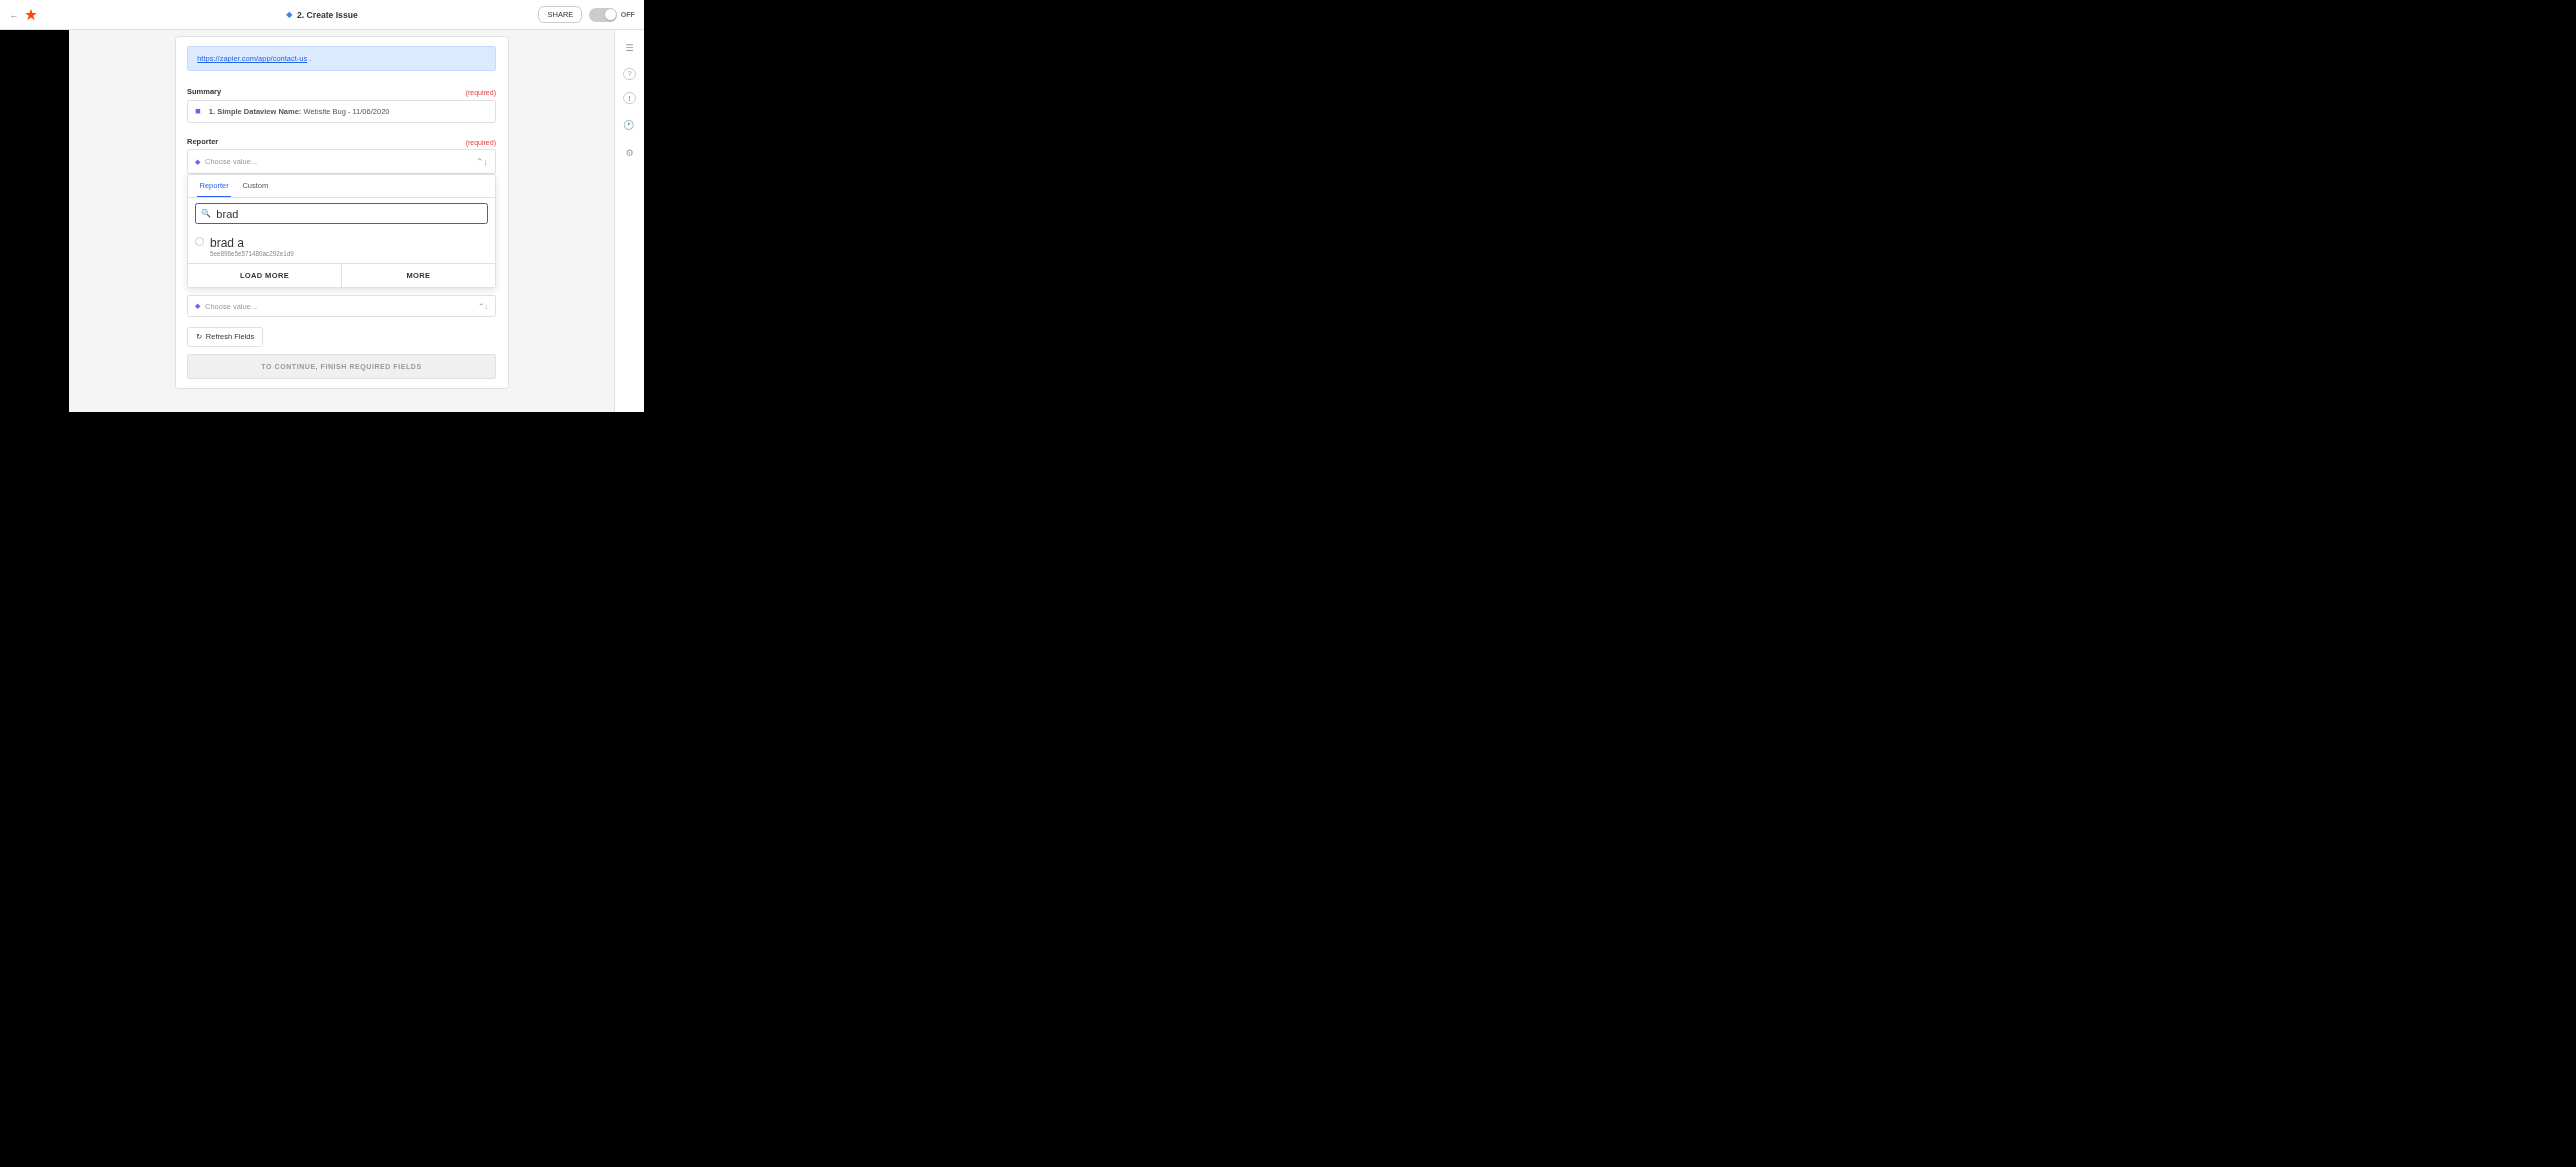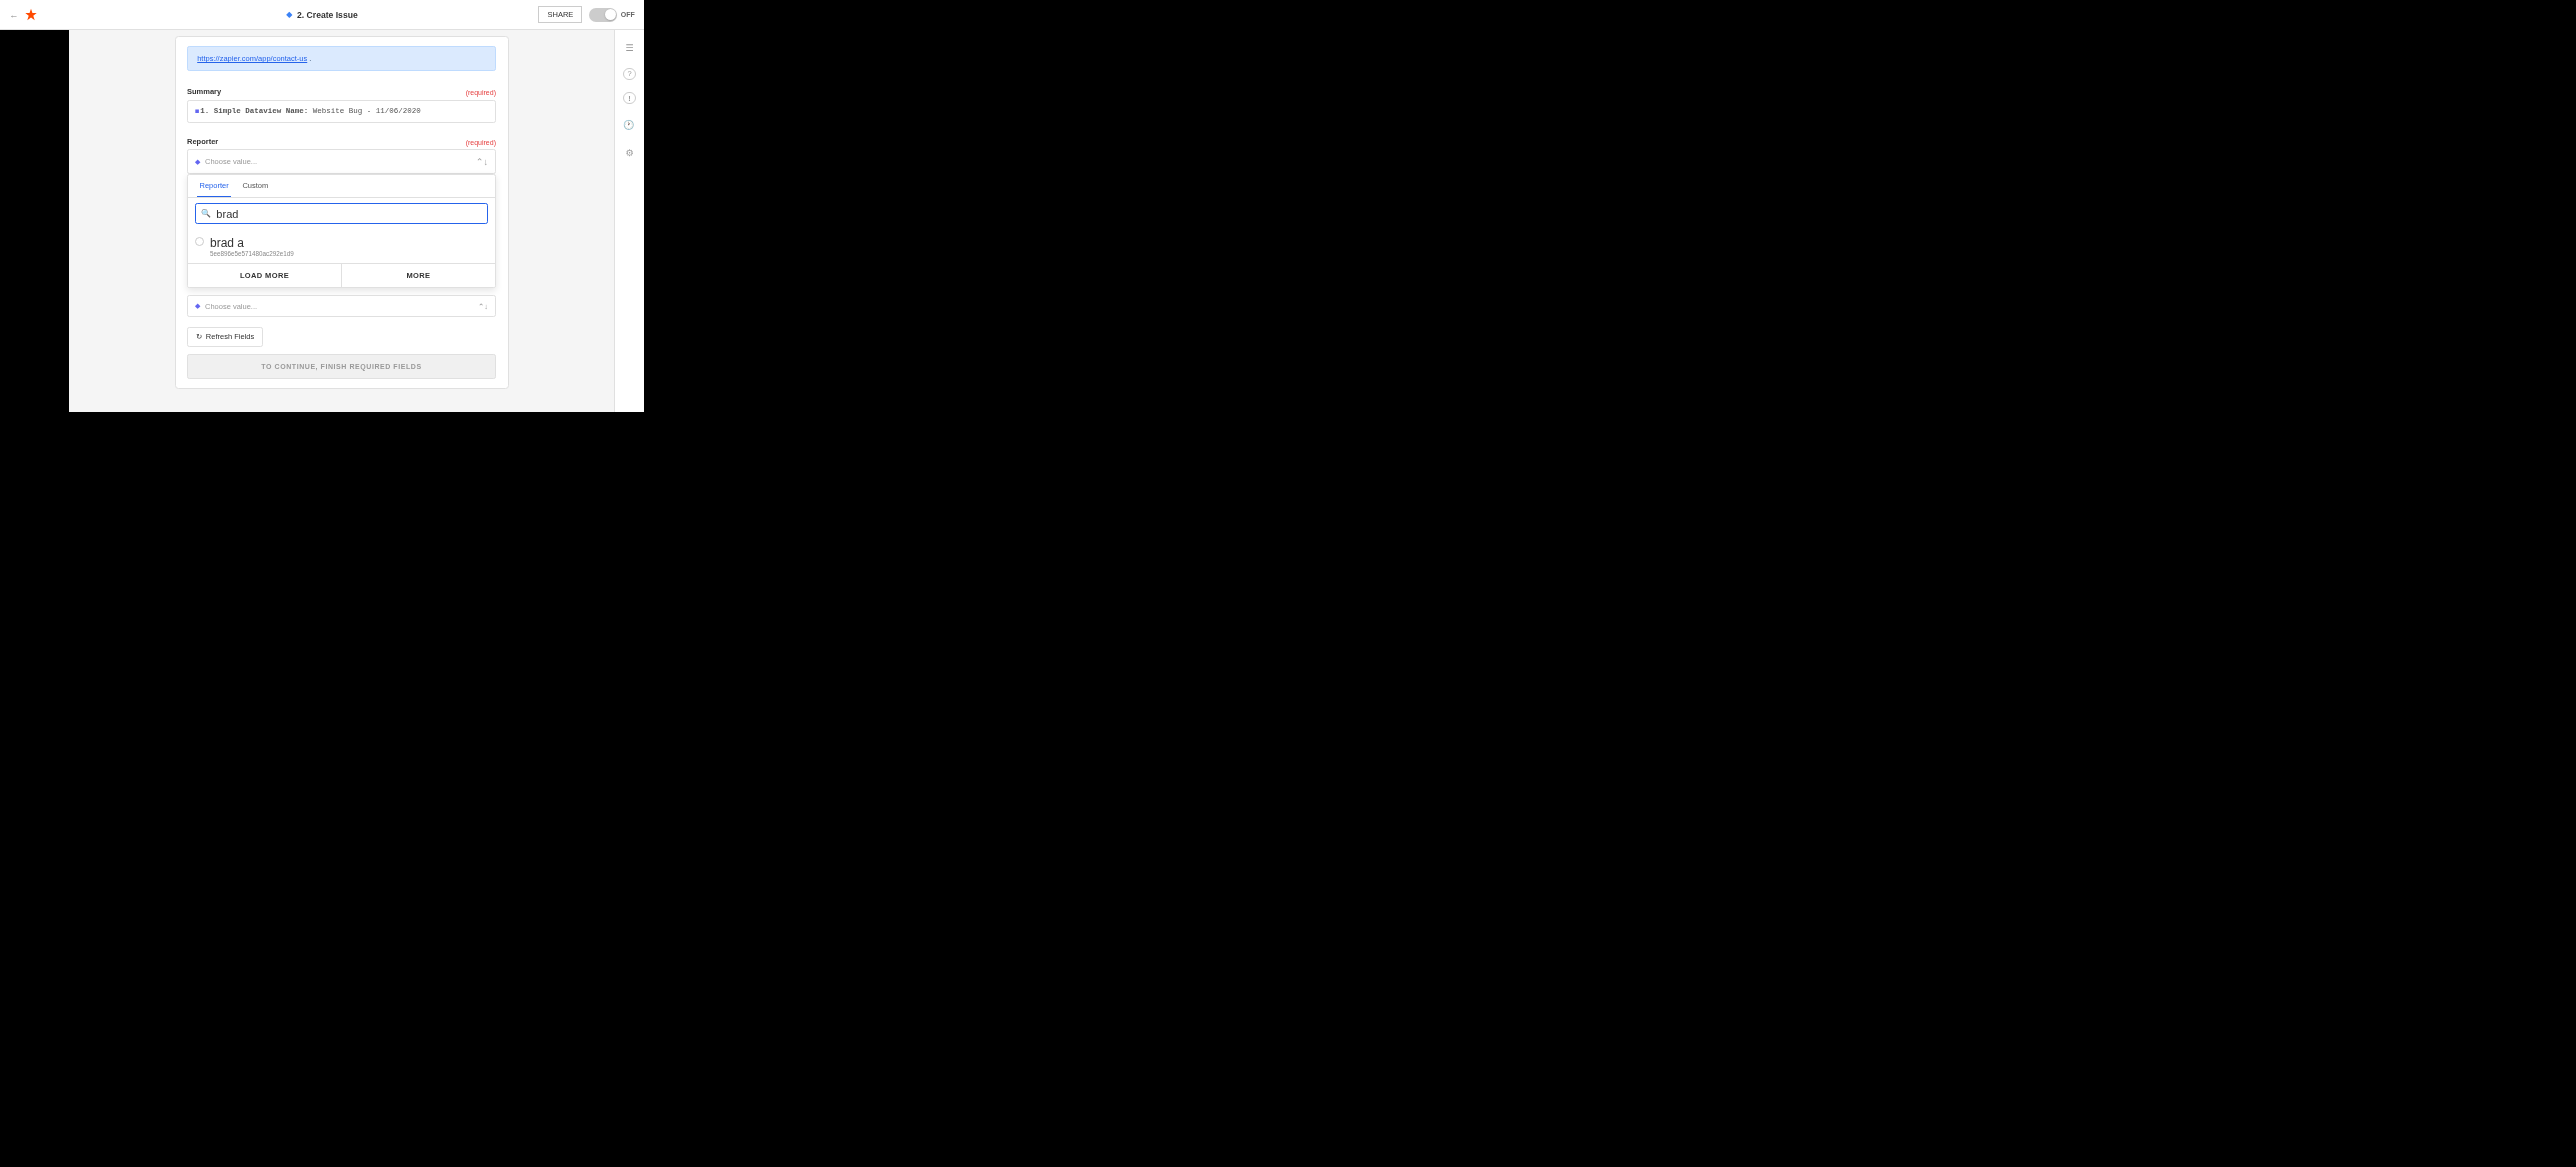--- a/index.html
+++ b/index.html
@@ -83,21 +83,21 @@
     .header-right {
       display: flex;
       align-items: center;
       gap: 7px;
     }
 
     .share-btn {
       border: 0.6px solid #ccc;
       background: #fff;
       padding: 2.9px 8px;
-      border-radius: 0;
+      border-radius: 6px;
       font-size: 7.5px;
       font-weight: 500;
       color: #333;
       cursor: pointer;
       text-align: right;
     }
 
     .toggle-wrap {
       display: flex;
       align-items: center;
@@ -206,22 +206,21 @@
     .field-value-box {
       border: 0.6px solid #e0e0e0;
       border-radius: 2.3px;
       padding: 5.8px 7px;
       font-size: 7.5px;
       color: #555;
       background: #fff;
       min-height: 23px;
       display: flex;
       align-items: flex-start;
-      gap: 1px;
-      font-family: Liberation Mono, monospace;
+      gap: 8px;
     }
 
     .field-value-box .zapier-icon {
       color: #6366f1;
       font-size: 7px;
       flex-shrink: 0;
       margin-top: 0.6px;
     }
 
     .field-value-box.multiline {

